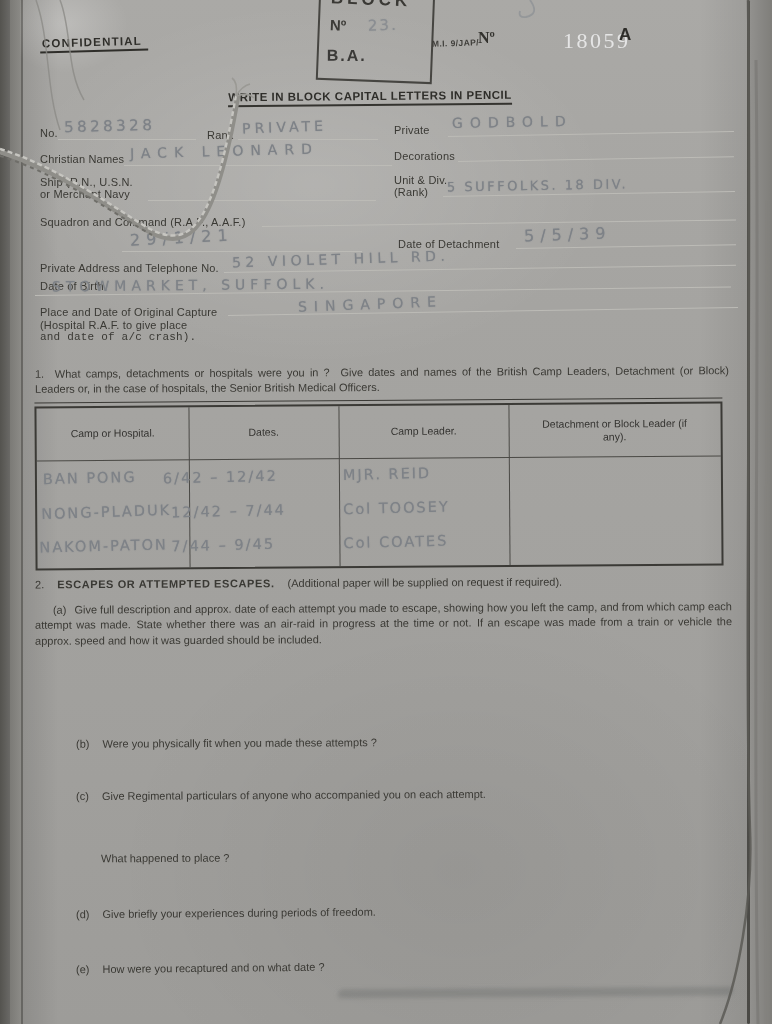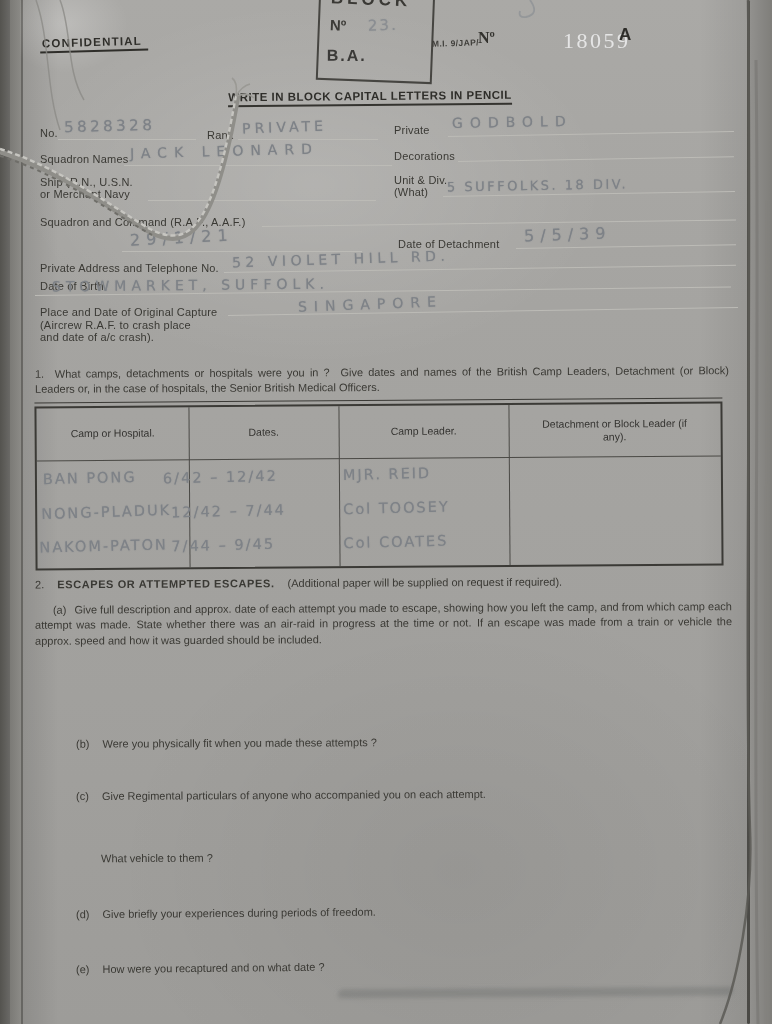--- a/index.html
+++ b/index.html
@@ -109,33 +109,33 @@
   <div class="fl" style="left:58px;top:139px;width:138px;"></div>
 
   <span class="lbl" style="left:207px;top:129px;">Rank</span>
   <span class="hw" style="left:242px;top:119px;font-size:14px;letter-spacing:4px;transform:rotate(-2deg);">PRIVATE</span>
   <div class="fl" style="left:238px;top:139px;width:140px;"></div>
 
   <span class="lbl" style="left:394px;top:124px;">Private</span>
   <span class="hw" style="left:452px;top:114px;font-size:14px;letter-spacing:7px;transform:rotate(-1deg);">GODBOLD</span>
   <div class="fl" style="left:448px;top:136px;width:286px;transform:rotate(-1deg);"></div>
 
-  <span class="lbl" style="left:40px;top:153px;">Squadron Names</span>
+  <span class="lbl" style="left:40px;top:153px;">Christian Names</span>
   <span class="hw" style="left:130px;top:143px;font-size:14px;letter-spacing:7px;transform:rotate(-1.5deg);">JACK LEONARD</span>
   <div class="fl" style="left:124px;top:165px;width:268px;"></div>
 
   <span class="lbl" style="left:394px;top:150px;">Decorations</span>
   <div class="fl" style="left:458px;top:161px;width:276px;transform:rotate(-1deg);"></div>
 
   <span class="lbl" style="left:40px;top:176px;">Ship (R.N., U.S.N.</span>
   <span class="lbl" style="left:40px;top:188px;">or Merchant Navy</span>
   <div class="fl" style="left:148px;top:200px;width:228px;"></div>
 
   <span class="lbl" style="left:394px;top:174px;">Unit &amp; Div.</span>
-  <span class="lbl" style="left:394px;top:186px;">(What)</span>
+  <span class="lbl" style="left:394px;top:186px;">(Rank)</span>
   <span class="hw" style="left:447px;top:178px;font-size:13px;letter-spacing:2.5px;transform:rotate(-1deg);">5 SUFFOLKS. 18 DIV.</span>
   <div class="fl" style="left:443px;top:196px;width:292px;transform:rotate(-1deg);"></div>
 
   <span class="lbl" style="left:40px;top:216px;">Squadron and Command (R.A.F., A.A.F.)</span>
   <div class="fl" style="left:262px;top:226px;width:474px;transform:rotate(-.8deg);"></div>
 
   <span class="lbl" style="left:40px;top:240px;margin-top:40px;">Date of Birth</span>
   <span class="hw" style="left:130px;top:228px;font-size:16px;letter-spacing:6px;transform:rotate(-3deg);">29/1/21</span>
   <div class="fl" style="left:122px;top:251px;width:240px;"></div>
 
@@ -146,22 +146,22 @@
   <span class="lbl" style="left:40px;top:262px;text-align:right;">Private Address and Telephone No.</span>
   <span class="hw" style="left:232px;top:251px;font-size:14px;letter-spacing:4.5px;transform:rotate(-1.8deg);">52 VIOLET HILL RD.</span>
   <div class="fl" style="left:224px;top:272px;width:512px;transform:rotate(-.8deg);"></div>
 
   <span class="hw" style="left:52px;top:277px;font-size:14px;letter-spacing:5px;transform:rotate(-.6deg);">STOWMARKET, SUFFOLK.</span>
   <div class="fl" style="left:35px;top:295px;width:696px;transform:rotate(-.7deg);"></div>
 
   <span class="lbl" style="left:40px;top:306px;text-align:right;">Place and Date of Original Capture</span>
   <span class="hw" style="left:298px;top:296px;font-size:14px;letter-spacing:7px;transform:rotate(-2.2deg);">SINGAPORE</span>
   <div class="fl" style="left:228px;top:315px;width:510px;transform:rotate(-.9deg);"></div>
-  <span class="lbl" style="left:40px;top:319px;">(Aircrew R.A.F. to crash place</span>
-  <span class="lbl" style="left:40px;top:331px;">and date of a/c crash).</span>
+  <span class="lbl" style="left:40px;top:319px;">(Hospital R.A.F. to give place</span>
+  <span class="lbl" style="left:40px;top:331px;font-family:Liberation Mono, monospace;">and date of a/c crash).</span>
 
   <div class="para" style="left:35px;top:365px;width:694px;text-align:justify;transform:rotate(-.3deg);">1.  What camps, detachments or hospitals were you in ?  Give dates and names of the British Camp Leaders, Detachment (or Block) Leaders or, in the case of hospitals, the Senior British Medical Officers.</div>
 
   <div class="camps">
     <div class="camps-topline"></div>
     <div class="v" style="left:152px;"></div>
     <div class="v" style="left:302px;"></div>
     <div class="v" style="left:472px;"></div>
     <div class="hhead"></div>
 
@@ -201,21 +201,21 @@
     <span class="qlabel">(b)</span>
     <span>Were you physically fit when you made these attempts ?</span>
   </div>
 
   <div class="qitem" style="left:76px;top:789px;transform:rotate(-.3deg);">
     <span class="qlabel">(c)</span>
     <span>Give Regimental particulars of anyone who accompanied you on each attempt.</span>
   </div>
 
   <div class="qitem" style="left:101px;top:852px;transform:rotate(-.3deg);">
-    <span>What vehicle to them ?</span>
+    <span>What happened to place ?</span>
   </div>
 
   <div class="qitem" style="left:76px;top:907px;transform:rotate(-.5deg);">
     <span class="qlabel">(d)</span>
     <span>Give briefly your experiences during periods of freedom.</span>
   </div>
 
   <div class="qitem" style="left:76px;top:962px;transform:rotate(-.6deg);">
     <span class="qlabel">(e)</span>
     <span>How were you recaptured and on what date ?</span>

